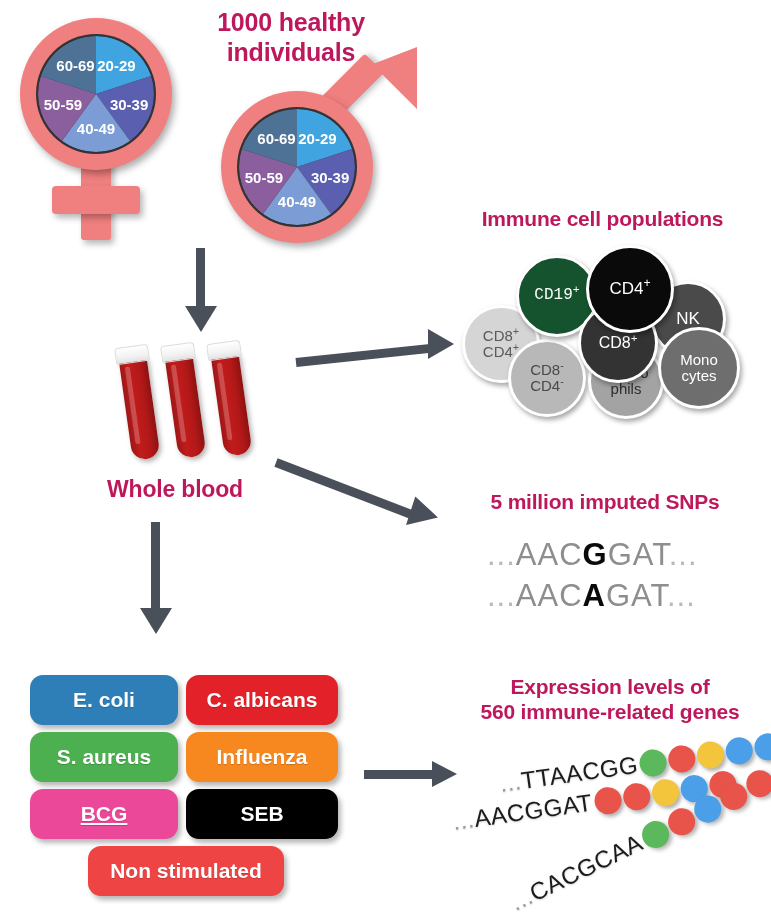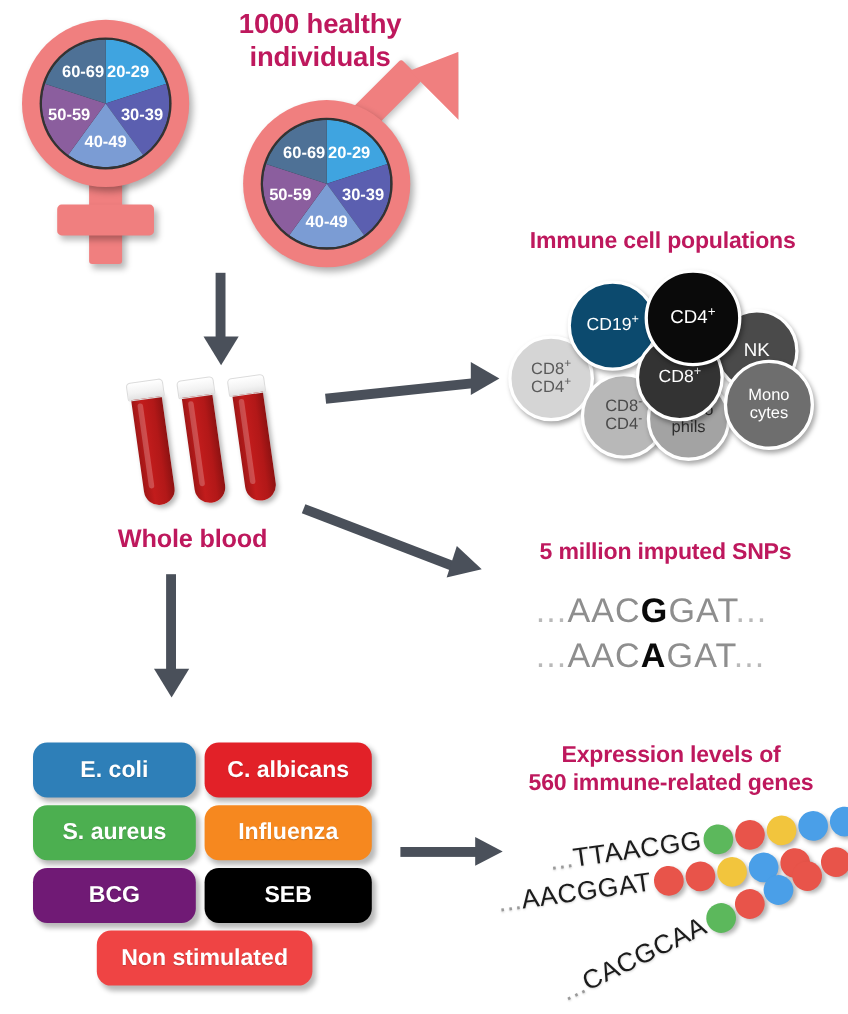--- a/index.html
+++ b/index.html
@@ -288,21 +288,21 @@
 
   <div class="abs" style="left:460px; top:245px; width:300px; height:175px;">
 
     <div class="cell-circle" style="left:2px; top:60px; width:78px; height:78px; background:#D5D5D5; color:#5A5A5A; font-size:15px; z-index:2;">
       <span>
         <span>CD8</span><sup>+</sup><br>
         <span>CD4</span><sup>+</sup>
       </span>
     </div>
 
-    <div class="cell-circle" style="left:56px; top:10px; width:82px; height:82px; background:#0c4a6e; color:#FFFFFF; font-size:16px; z-index:4;">
+    <div class="cell-circle" style="left:56px; top:10px; width:82px; height:82px; background:#14532d; color:#FFFFFF; font-size:16px; z-index:4;font-family:Liberation Mono, monospace;">
       <span>
         <span>CD19</span><sup>+</sup>
       </span>
     </div>
 
     <div class="cell-circle" style="left:126px; top:0px; width:88px; height:88px; background:#0A0A0A; color:#FFFFFF; font-size:17px; z-index:6;">
       <span>
         <span>CD4</span><sup>+</sup>
       </span>
     </div>
@@ -310,21 +310,21 @@
     <div class="cell-circle" style="left:190px; top:36px; width:76px; height:76px; background:#4A4A4A; color:#FFFFFF; font-size:17px; z-index:3;">
       <span>NK</span>
     </div>
 
     <div class="cell-circle" style="left:118px; top:58px; width:80px; height:80px; background:#333333; color:#FFFFFF; font-size:16px; z-index:5;">
       <span>
         <span>CD8</span><sup>+</sup>
       </span>
     </div>
 
-    <div class="cell-circle" style="left:68px; top:94px; width:78px; height:78px; background:#B8B8B8; color:#4A4A4A; font-size:15px; z-index:3;">
+    <div class="cell-circle" style="left:48px; top:94px; width:78px; height:78px; background:#B8B8B8; color:#4A4A4A; font-size:15px; z-index:3;">
       <span>
         <span>CD8</span><sup>-</sup><br>
         <span>CD4</span><sup>-</sup>
       </span>
     </div>
 
     <div class="cell-circle" style="left:128px; top:98px; width:76px; height:76px; background:#A3A3A3; color:#2E2E2E; font-size:15px; z-index:4;">
       <span>
         <span>Neutro</span><br>
         <span>phils</span>
@@ -355,21 +355,21 @@
     </div>
     <div class="stim-box" style="left:156px; top:0px; width:152px; height:50px; background:#E22128; font-size:21px;">
       <span>C. albicans</span>
     </div>
     <div class="stim-box" style="left:0px; top:57px; width:148px; height:50px; background:#4CAF50; font-size:21px;">
       <span>S. aureus</span>
     </div>
     <div class="stim-box" style="left:156px; top:57px; width:152px; height:50px; background:#F6881F; font-size:21px;">
       <span>Influenza</span>
     </div>
-    <div class="stim-box" style="left:0px; top:114px; width:148px; height:50px; background:#701a75; font-size:21px;">
+    <div class="stim-box" style="left:0px; top:114px; width:148px; height:50px; background:#ec4899; font-size:21px;text-decoration:underline;">
       <span>BCG</span>
     </div>
     <div class="stim-box" style="left:156px; top:114px; width:152px; height:50px; background:#000000; font-size:21px;">
       <span>SEB</span>
     </div>
     <div class="stim-box" style="left:58px; top:171px; width:196px; height:50px; background:#ef4444; font-size:21px;">
       <span>Non stimulated</span>
     </div>
   </div>
 

